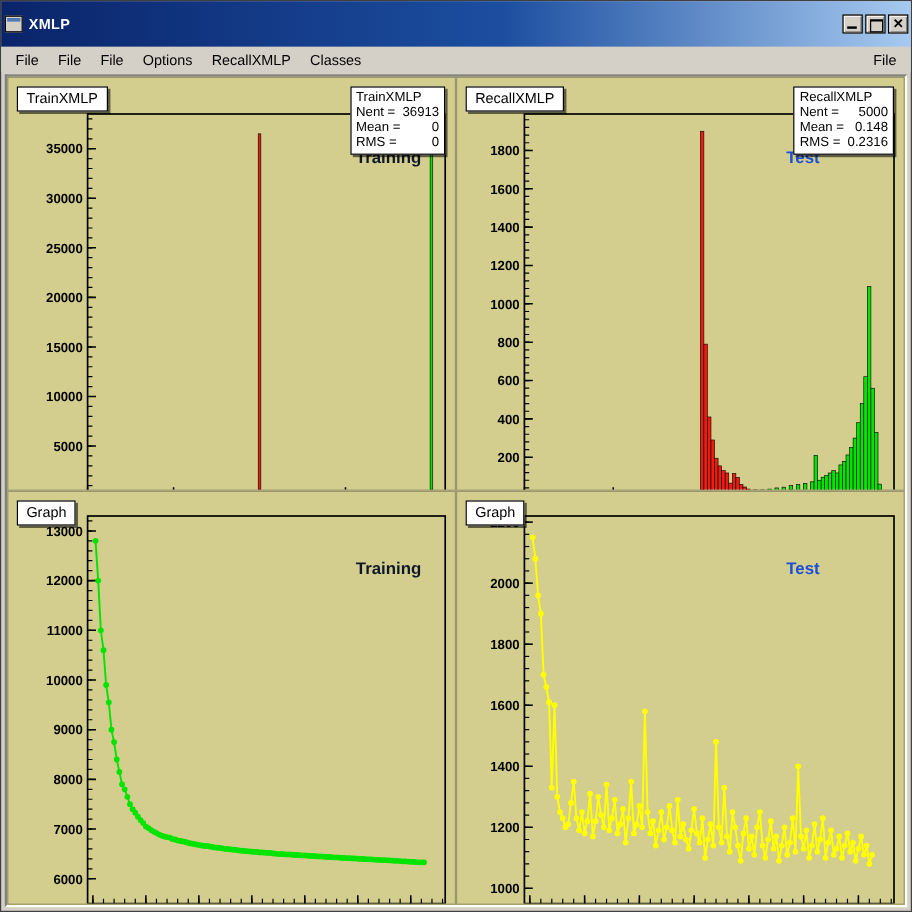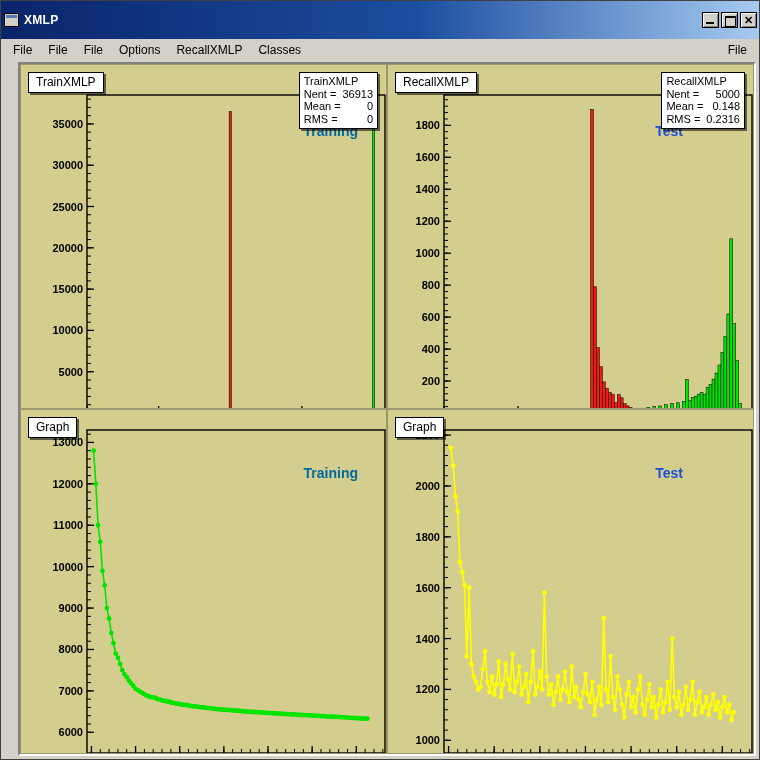--- a/index.html
+++ b/index.html
@@ -82,21 +82,21 @@
   }
   .menu-item {
     padding: 18px 8px;
     cursor: default;
     white-space: nowrap;
   }
   .menu-spacer { flex: 1 1 auto; }
   
   .canvas-frame {
     flex: 1 1 auto;
-    margin: 2px 3px 3px 17px;
+    margin: 2px 3px 3px 3px;
     border: 2px solid;
     border-color: #808080 #ffffff #ffffff #808080;
     background: #d4cf8e;
     position: relative;
     padding-left: 24px;
   }
   .pad-grid {
     position: absolute; inset: 0;
     display: grid;
     grid-template-columns: 1fr 1fr;
@@ -141,21 +141,21 @@
   .stats-row .k { text-align: center; }
   .stats-row .v { text-align: right; }
   
   .wm-label {
     position: absolute;
     font-size: 14px;
     font-weight: bold;
     z-index: 5;
     white-space: nowrap;
   }
-  .wm-training { color: #0369a1; }
+  .wm-training { color: #0f172a; }
   .wm-test { color: #1d4ed8; }
   
   .plot { position: absolute; }
   svg { display: block; }
 </style>
 </head>
 <body>
 
 <div class="window">
 

